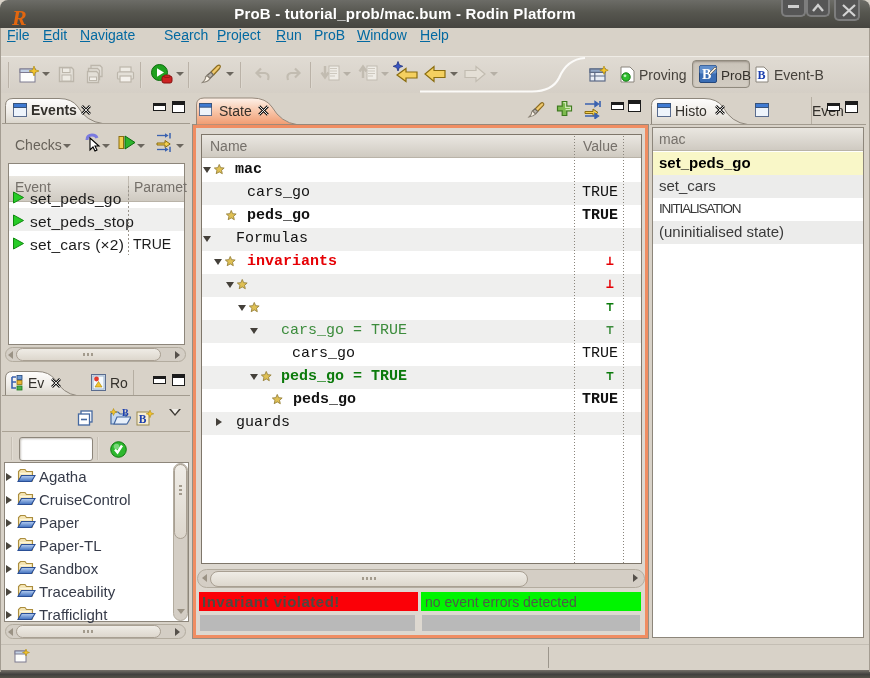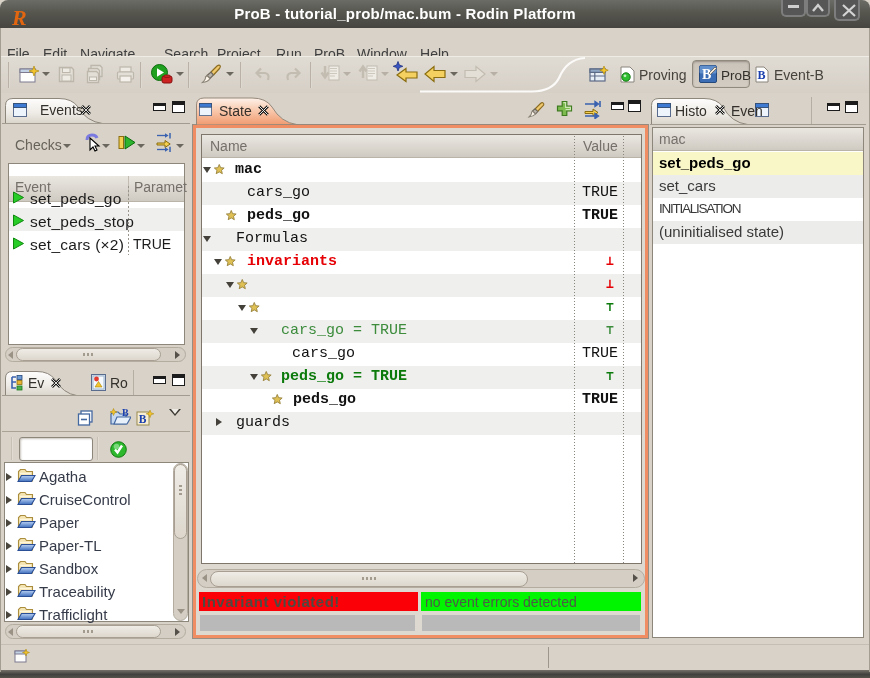--- a/index.html
+++ b/index.html
@@ -10,21 +10,21 @@
   #titlebar { left:0; top:0; width:870px; height:28px;
     background:linear-gradient(#6c6c67,#56564f 45%,#464540);
     border-radius:8px 8px 0 0; }
   #title-text { left:0; top:5px; width:810px; text-align:center; color:#fff;
     font-size:15px; font-weight:bold; letter-spacing:0.2px; }
   .winbtn { top:0; background:#565656; border:2px solid #7d7d7d;
     border-top:none; border-radius:0 0 5px 5px; }
   .winbtn .gl { position:absolute; }
   
   #menubar { left:0; top:28px; width:870px; height:28px; background:#d8d2c8; }
-  .menu-item { position:absolute; top:46px; font-size:14px; color:#404040; }
+  .menu-item { position:absolute; top:27px; font-size:14px; color:#0369a1; }
   .menu-item u { text-decoration:underline; }
   
   #toolbar { left:0; top:56px; width:870px; height:37px;
     background:linear-gradient(#e0dbd3,#d5cfc6); border-top:1px solid #efece6; }
   .tsep { position:absolute; top:62px; width:2px; height:26px;
     background:linear-gradient(90deg,#a89f93,#f0ece5); }
   .ticon { position:absolute; }
   .dd { position:absolute; width:0; height:0; border-left:4px solid transparent;
     border-right:4px solid transparent; border-top:4px solid #6b665e; }
   .dd.dis { border-top-color:#b6b0a6; }
@@ -232,21 +232,21 @@
 
 <div id="panel-events">
 
   <svg class="abs" style="left:5px; top:97px;" width="99" height="27" viewBox="0 0 99 27">
     <path d="M0.5,27 V8.5 Q0.5,1.5 8,1.5 H54 Q67,1.5 73,10 Q81,24.5 98,26.6 Z" fill="url(#tabwhite)" stroke="#8d867b" stroke-width="1"></path>
   </svg>
   <svg class="abs" style="left:13px; top:103px;" width="14" height="14" viewBox="0 0 14 14">
     <rect x="0.5" y="0.5" width="13" height="13" fill="#eef4fb" stroke="#5a6c8e"></rect>
     <rect x="0.5" y="0.5" width="13" height="4" fill="#3f7ad2" stroke="#38537a"></rect>
   </svg>
-  <div class="tabtxt" style="left:40px; top:102px;">Events</div>
+  <div class="tabtxt" style="left:31px; top:102px;font-weight:bold;">Events</div>
   <svg class="abs" style="left:80px; top:104px;" width="12" height="12" viewBox="0 0 12 12">
     <path d="M2 2 L10 10 M10 2 L2 10" stroke="#1a1a1a" stroke-width="2.6"></path>
     <path d="M2 2 L10 10 M10 2 L2 10" stroke="#f2f0ec" stroke-width="0.9"></path>
   </svg>
   <div class="abs" style="left:2px; top:123px; width:188px; height:1px; background:#a29b8f;"></div>
 
   <div class="abs" style="left:153px; top:103px; width:13px; height:8px; border:1.5px solid #1c1c1c; background:#fff; border-top-width:3px;"></div>
   <div class="abs" style="left:172px; top:101px; width:13px; height:12px; border:1.5px solid #1c1c1c; background:#fff; border-top-width:4.5px;"></div>
 
   <div class="abs" style="left:15px; top:137px; font-size:14px; color:#67625a;">Checks</div>
@@ -573,21 +573,21 @@
   <div class="tabtxt" style="left:675px; top:103px;">Histo</div>
   <svg class="abs" style="left:714px; top:104px;" width="12" height="12" viewBox="0 0 12 12">
     <path d="M2 2 L10 10 M10 2 L2 10" stroke="#1a1a1a" stroke-width="2.6"></path>
     <path d="M2 2 L10 10 M10 2 L2 10" stroke="#f2f0ec" stroke-width="0.9"></path>
   </svg>
   <div class="tab-inact" style="left:748px; top:97px; width:64px; height:28px; border-right:1px solid #b5aea2;"></div>
   <svg class="abs" style="left:755px; top:103px;" width="14" height="14" viewBox="0 0 14 14">
     <rect x="0.5" y="0.5" width="13" height="13" fill="#eef4fb" stroke="#5a6c8e"></rect>
     <rect x="0.5" y="0.5" width="13" height="4" fill="#3f7ad2" stroke="#38537a"></rect>
   </svg>
-  <div class="tabtxt" style="left:731px; top:103px;">Even</div>
+  <div class="tabtxt" style="left:812px; top:103px;">Even</div>
   <div class="abs" style="left:650px; top:124px; width:216px; height:1px; background:#a29b8f;"></div>
 
   <div class="abs" style="left:827px; top:103px; width:13px; height:8px; border:1.5px solid #1c1c1c; background:#fff; border-top-width:3px;"></div>
   <div class="abs" style="left:845px; top:101px; width:13px; height:12px; border:1.5px solid #1c1c1c; background:#fff; border-top-width:4.5px;"></div>
 
   <div class="abs" style="left:652px; top:127px; width:212px; height:511px; background:#fff; border:1px solid #8d867b;"></div>
   <div class="abs hdr" style="left:653px; top:128px; width:210px; height:23px; border-bottom:1px solid #b9b3a8; font-size:14px;">
     <span style="position:absolute; left:6px; top:3px;">mac</span>
   </div>
   <div class="abs" style="left:653px; top:152px; width:210px; height:23px; background:#f9f7c8;"></div>

